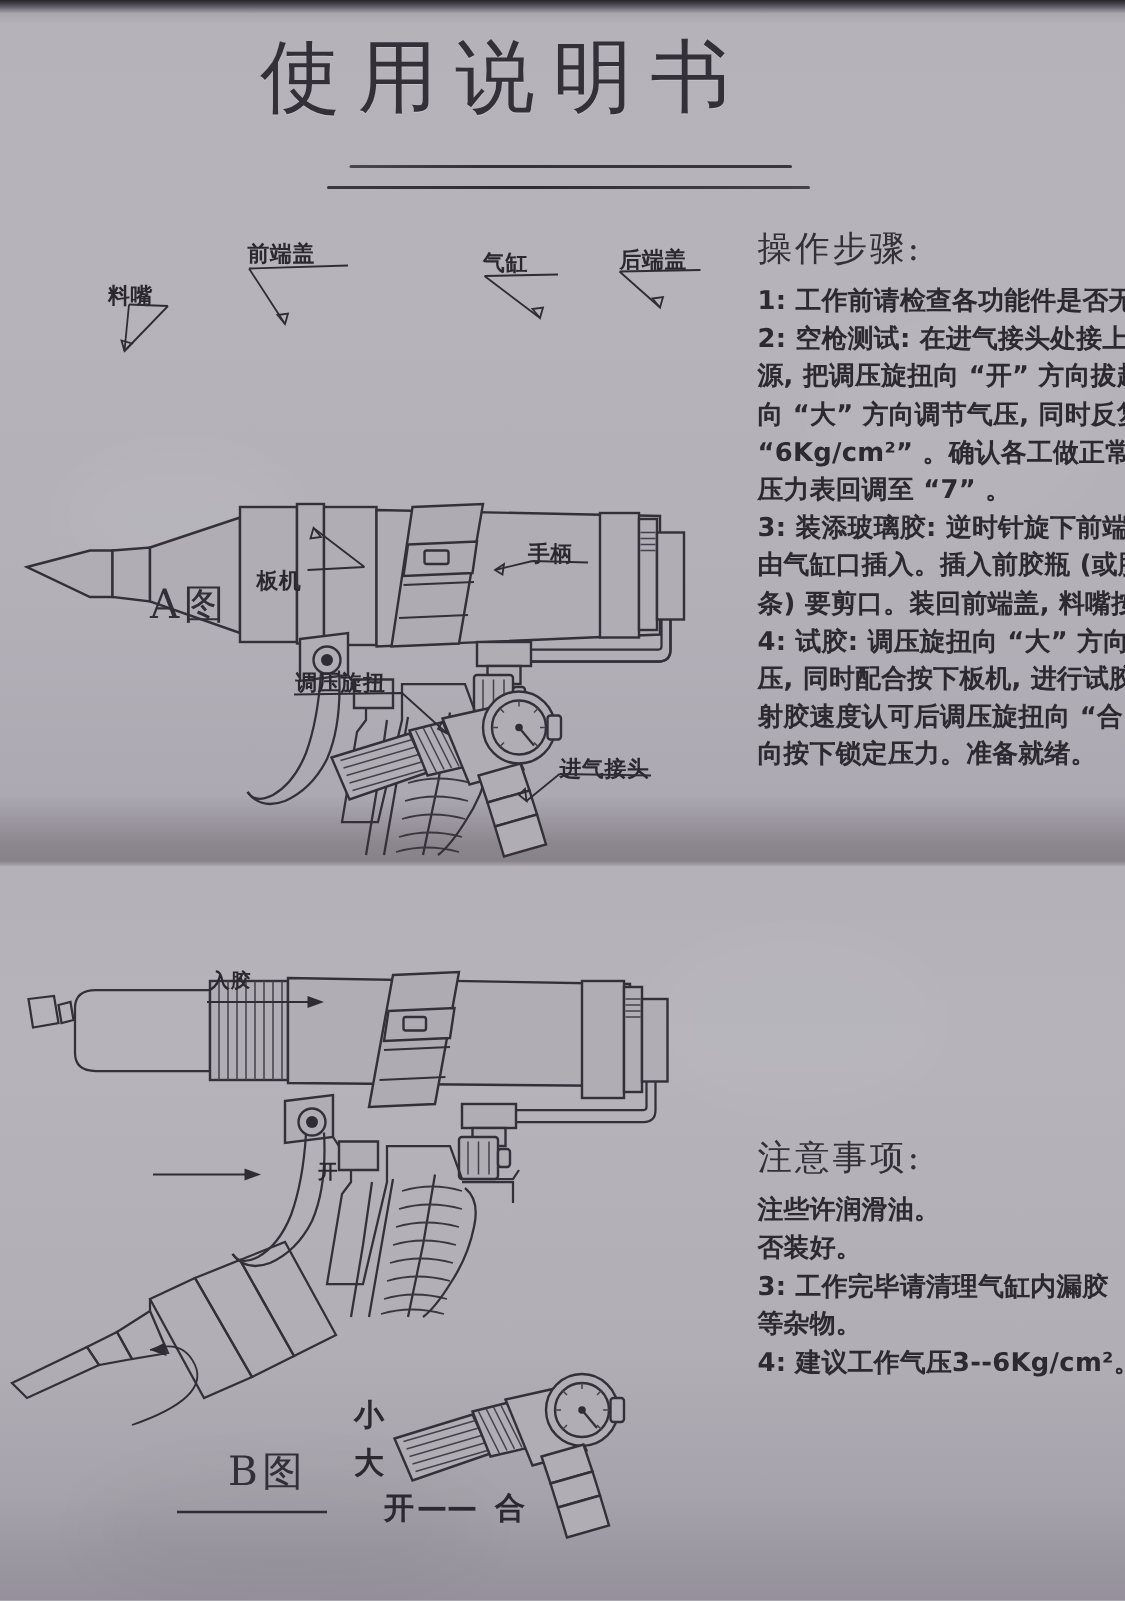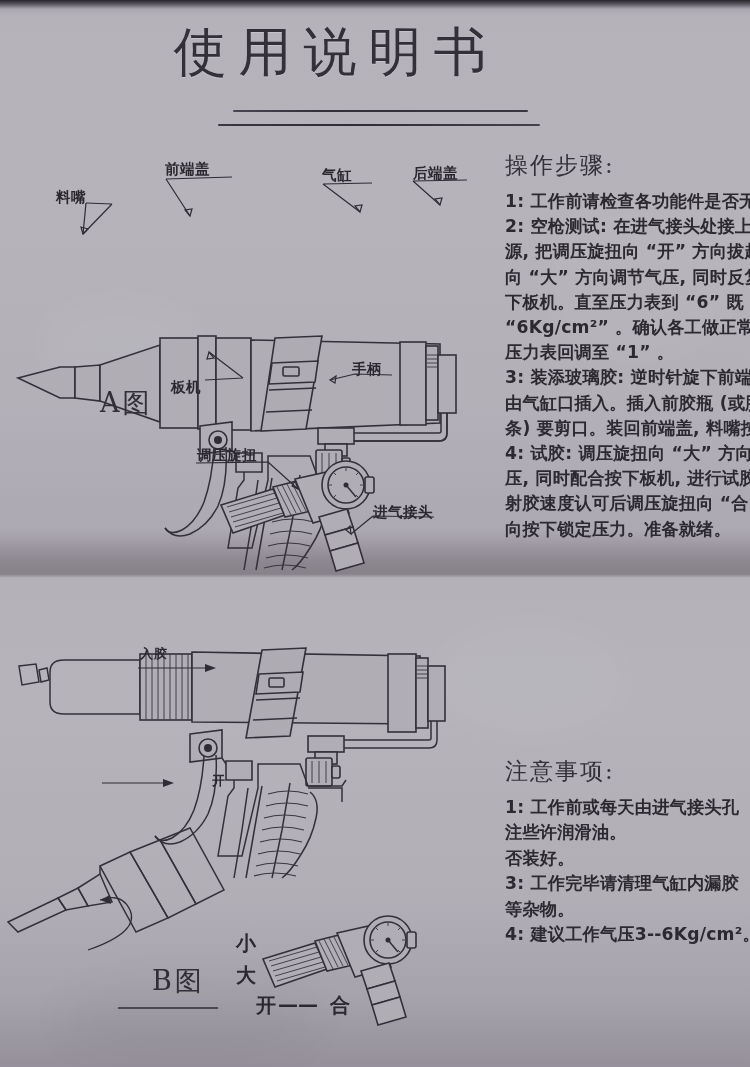--- a/index.html
+++ b/index.html
@@ -201,21 +201,21 @@
       <path class="ln" d="M131,30 L141,42"></path>
       <circle cx="131" cy="30" r="2.5" fill="#2f2c35"></circle>
       <rect class="fillbody" x="150" y="22" width="9" height="16" rx="2"></rect>
 
       <path class="fillbody" d="M104,62 L132,54 L138,72 L110,80 Z"></path>
       <path class="fillbody" d="M110,80 L138,72 L143,88 L115,96 Z"></path>
       <path class="fillbody" d="M115,96 L143,88 L149,108 L121,116 Z"></path>
     </svg>
   </div>
 
-  <div class="callout" style="left:56px;top:188px;">料嘴</div>
+  <div class="callout" style="left:72px;top:188px;">料嘴</div>
   <div class="callout" style="left:165px;top:160px;">前端盖</div>
   <div class="callout" style="left:322px;top:166px;">气缸</div>
   <div class="callout" style="left:413px;top:164px;">后端盖</div>
   <div class="callout" style="left:171px;top:378px;">板机</div>
   <div class="callout" style="left:352px;top:360px;">手柄</div>
   <div class="callout" style="left:197px;top:446px;">调压旋扭</div>
   <div class="callout" style="left:373px;top:503px;">进气接头</div>
 
   <svg class="diagram" style="left:0;top:0;" width="505" height="580" viewBox="0 0 505 580">
     <g class="leader">
@@ -381,37 +381,35 @@
 
   <div class="fig-label" style="left:104px;top:963px;margin-left:48px;">B图</div>
 
   <div id="right-col">
     <div class="sec-head">操作步骤:</div>
     <div id="steps-body">
       <div class="body-line">1: 工作前请检查各功能件是否无损。</div>
       <div class="body-line">2: 空枪测试: 在进气接头处接上气</div>
       <div class="body-line">源, 把调压旋扭向 “开” 方向拔起,</div>
       <div class="body-line">向 “大” 方向调节气压, 同时反复按</div>
-      <div class="body-line">下板机。直至压力表到 “6” 既</div>
       <div class="body-line">“6Kg/cm²” 。确认各工做正常, 把</div>
-      <div class="body-line">压力表回调至 “1” 。</div>
+      <div class="body-line">压力表回调至 “7” 。</div>
       <div class="body-line">3: 装添玻璃胶: 逆时针旋下前端盖,</div>
       <div class="body-line">由气缸口插入。插入前胶瓶 (或胶</div>
       <div class="body-line">条) 要剪口。装回前端盖, 料嘴按</div>
       <div class="body-line">4: 试胶: 调压旋扭向 “大” 方向调</div>
       <div class="body-line">压, 同时配合按下板机, 进行试胶,</div>
       <div class="body-line">射胶速度认可后调压旋扭向 “合” 方</div>
       <div class="body-line">向按下锁定压力。准备就绪。</div>
     </div>
   </div>
 
   <div id="precautions-block">
     <div class="sec-head" id="precautions-head">注意事项:</div>
     <div id="precautions-body">
-      <div class="body-line">1: 工作前或每天由进气接头孔</div>
       <div class="body-line">注些许润滑油。</div>
       <div class="body-line">否装好。</div>
       <div class="body-line">3: 工作完毕请清理气缸内漏胶</div>
       <div class="body-line">等杂物。</div>
       <div class="body-line">4: 建议工作气压3--6Kg/cm²。</div>
     </div>
   </div>
 
 </div>
 

